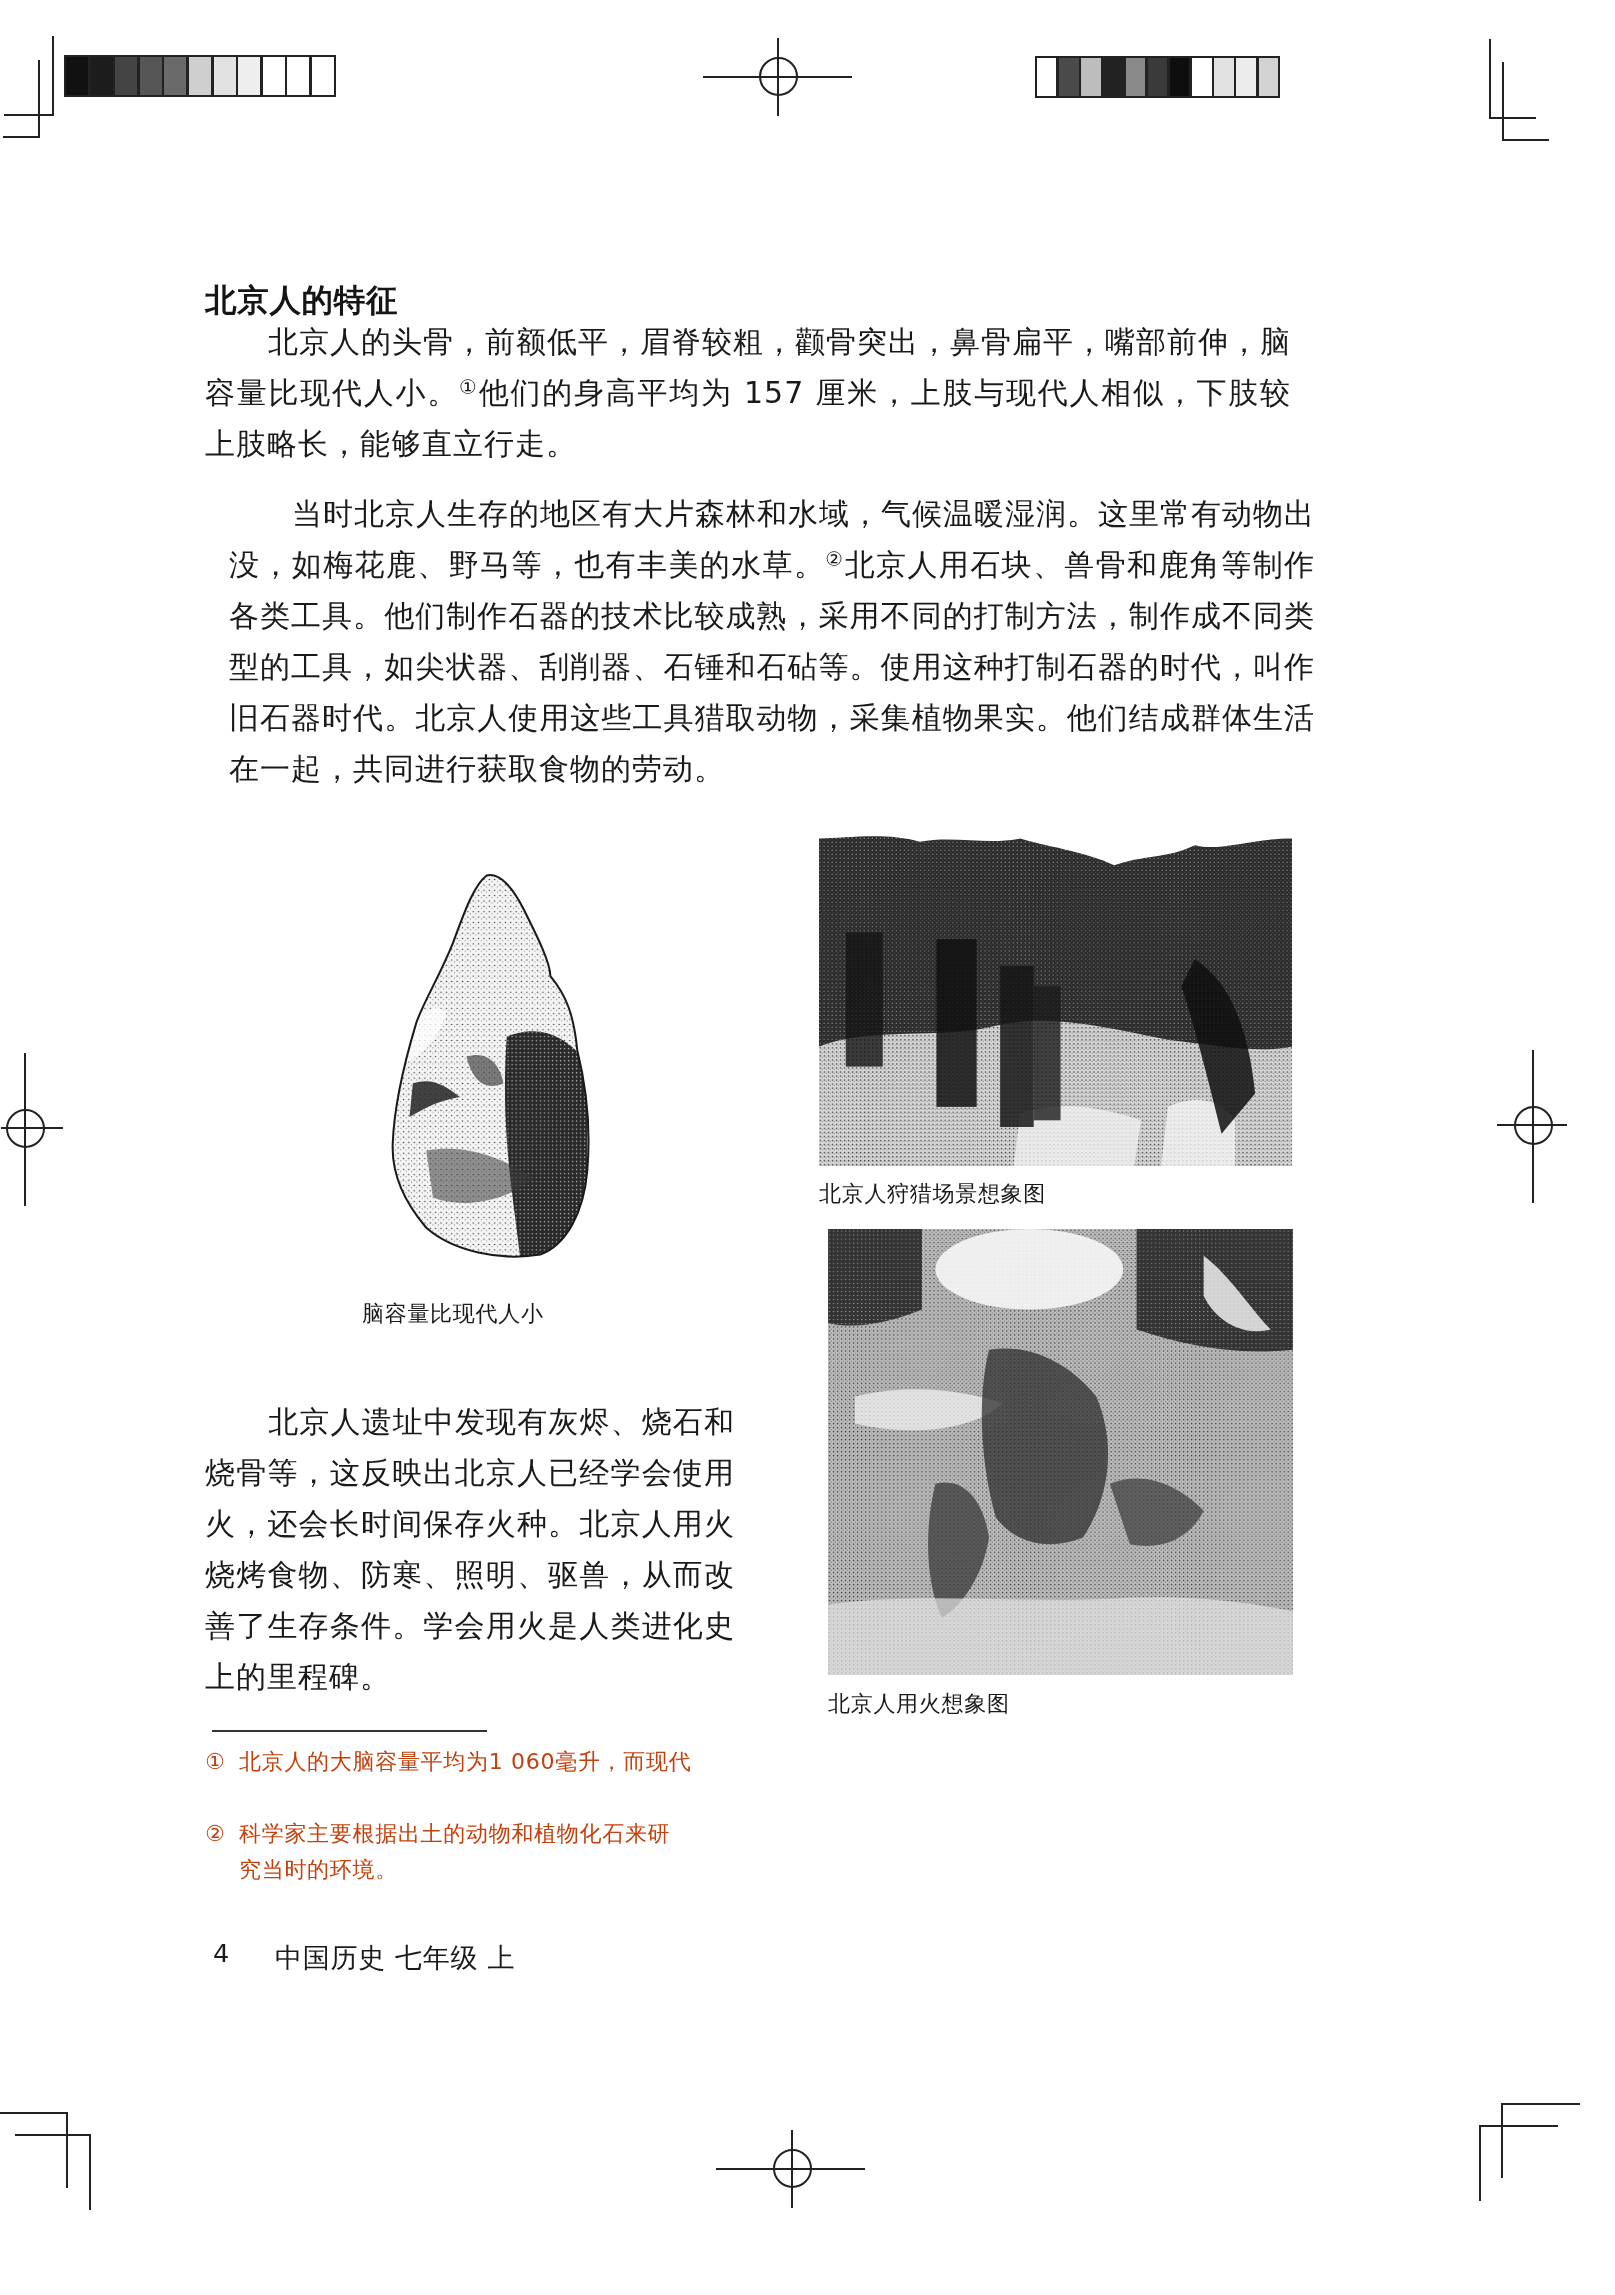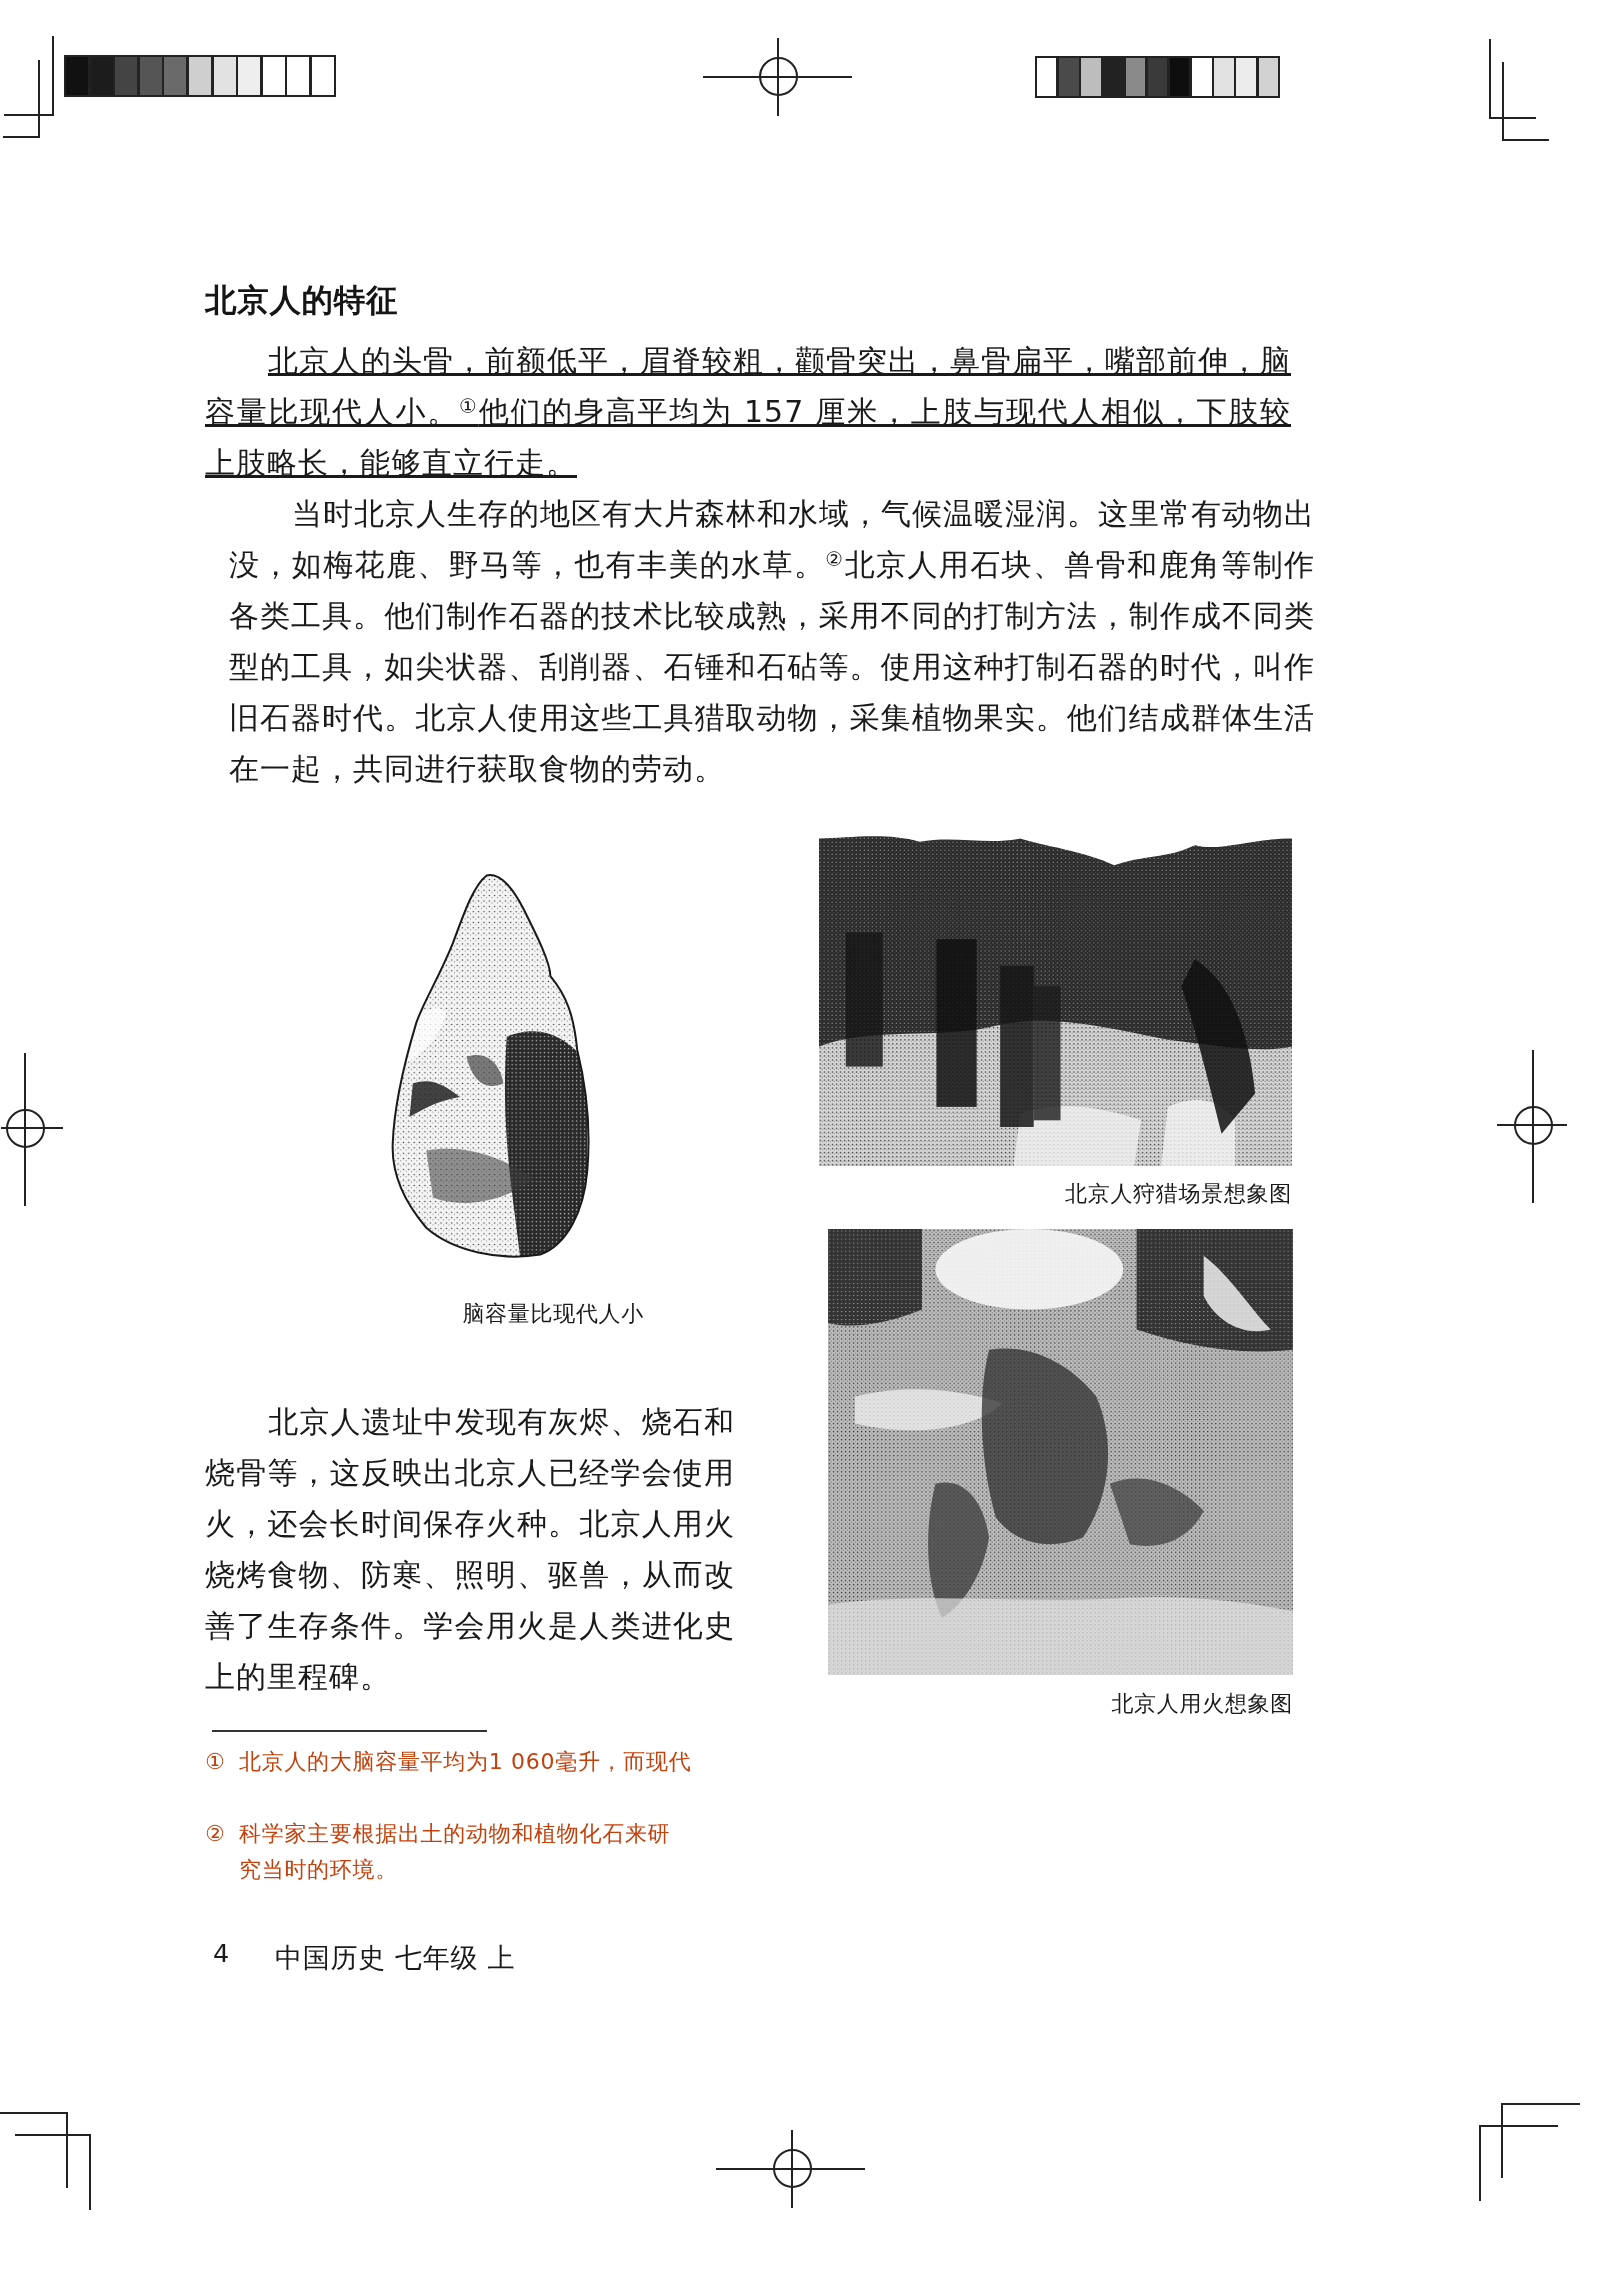--- a/index.html
+++ b/index.html
@@ -56,21 +56,21 @@
       text-align: justify;
       color: #1a1a1a;
     }
     .para .indent { display: inline-block; width: 63px; }
     .para sup { font-size: 20px; vertical-align: 9.4px; line-height: 0; }
 
     .caption {
       position: absolute;
       font-size: 22px;
       letter-spacing: 0.7px;
-      text-align: right;
+      text-align: left;
       color: #1a1a1a;
     }
 
     .figure {
       position: absolute;
       overflow: hidden;
     }
 
     .footnote-rule {
       position: absolute;
@@ -173,21 +173,21 @@
   <div class="line-h" style="left:1501px; top:2103px; width:79px;"></div>
   <div class="line-v" style="left:1501px; top:2103px; height:75px;"></div>
   <div class="line-h" style="left:1479px; top:2125px; width:79px;"></div>
   <div class="line-v" style="left:1479px; top:2125px; height:76px;"></div>
 </div>
 
 <div>
 
   <div class="section-title">北京人的特征</div>
 
-  <div class="para" style="left:205px; top:335px; width:1086px;text-decoration:underline;">
+  <div class="para" style="left:205px; top:316px; width:1086px;">
     <span class="indent"></span><span>北京人的头骨，前额低平，眉脊较粗，颧骨突出，鼻骨扁平，嘴部前伸，脑容量比现代人小。</span><sup>①</sup><span>他们的身高平均为 157 厘米，上肢与现代人相似，下肢较上肢略长，能够直立行走。</span>
   </div>
 
   <div class="para" style="left:205px; top:488px; width:1086px;margin-left:24px;">
     <span class="indent"></span><span>当时北京人生存的地区有大片森林和水域，气候温暖湿润。这里常有动物出没，如梅花鹿、野马等，也有丰美的水草。</span><sup>②</sup><span>北京人用石块、兽骨和鹿角等制作各类工具。他们制作石器的技术比较成熟，采用不同的打制方法，制作成不同类型的工具，如尖状器、刮削器、石锤和石砧等。使用这种打制石器的时代，叫作旧石器时代。北京人使用这些工具猎取动物，采集植物果实。他们结成群体生活在一起，共同进行获取食物的劳动。</span>
   </div>
 
   <div class="figure" style="left:386px; top:862px; width:208px; height:396px;">
     <svg width="208" height="396" viewBox="0 0 310 590">
       <defs>

